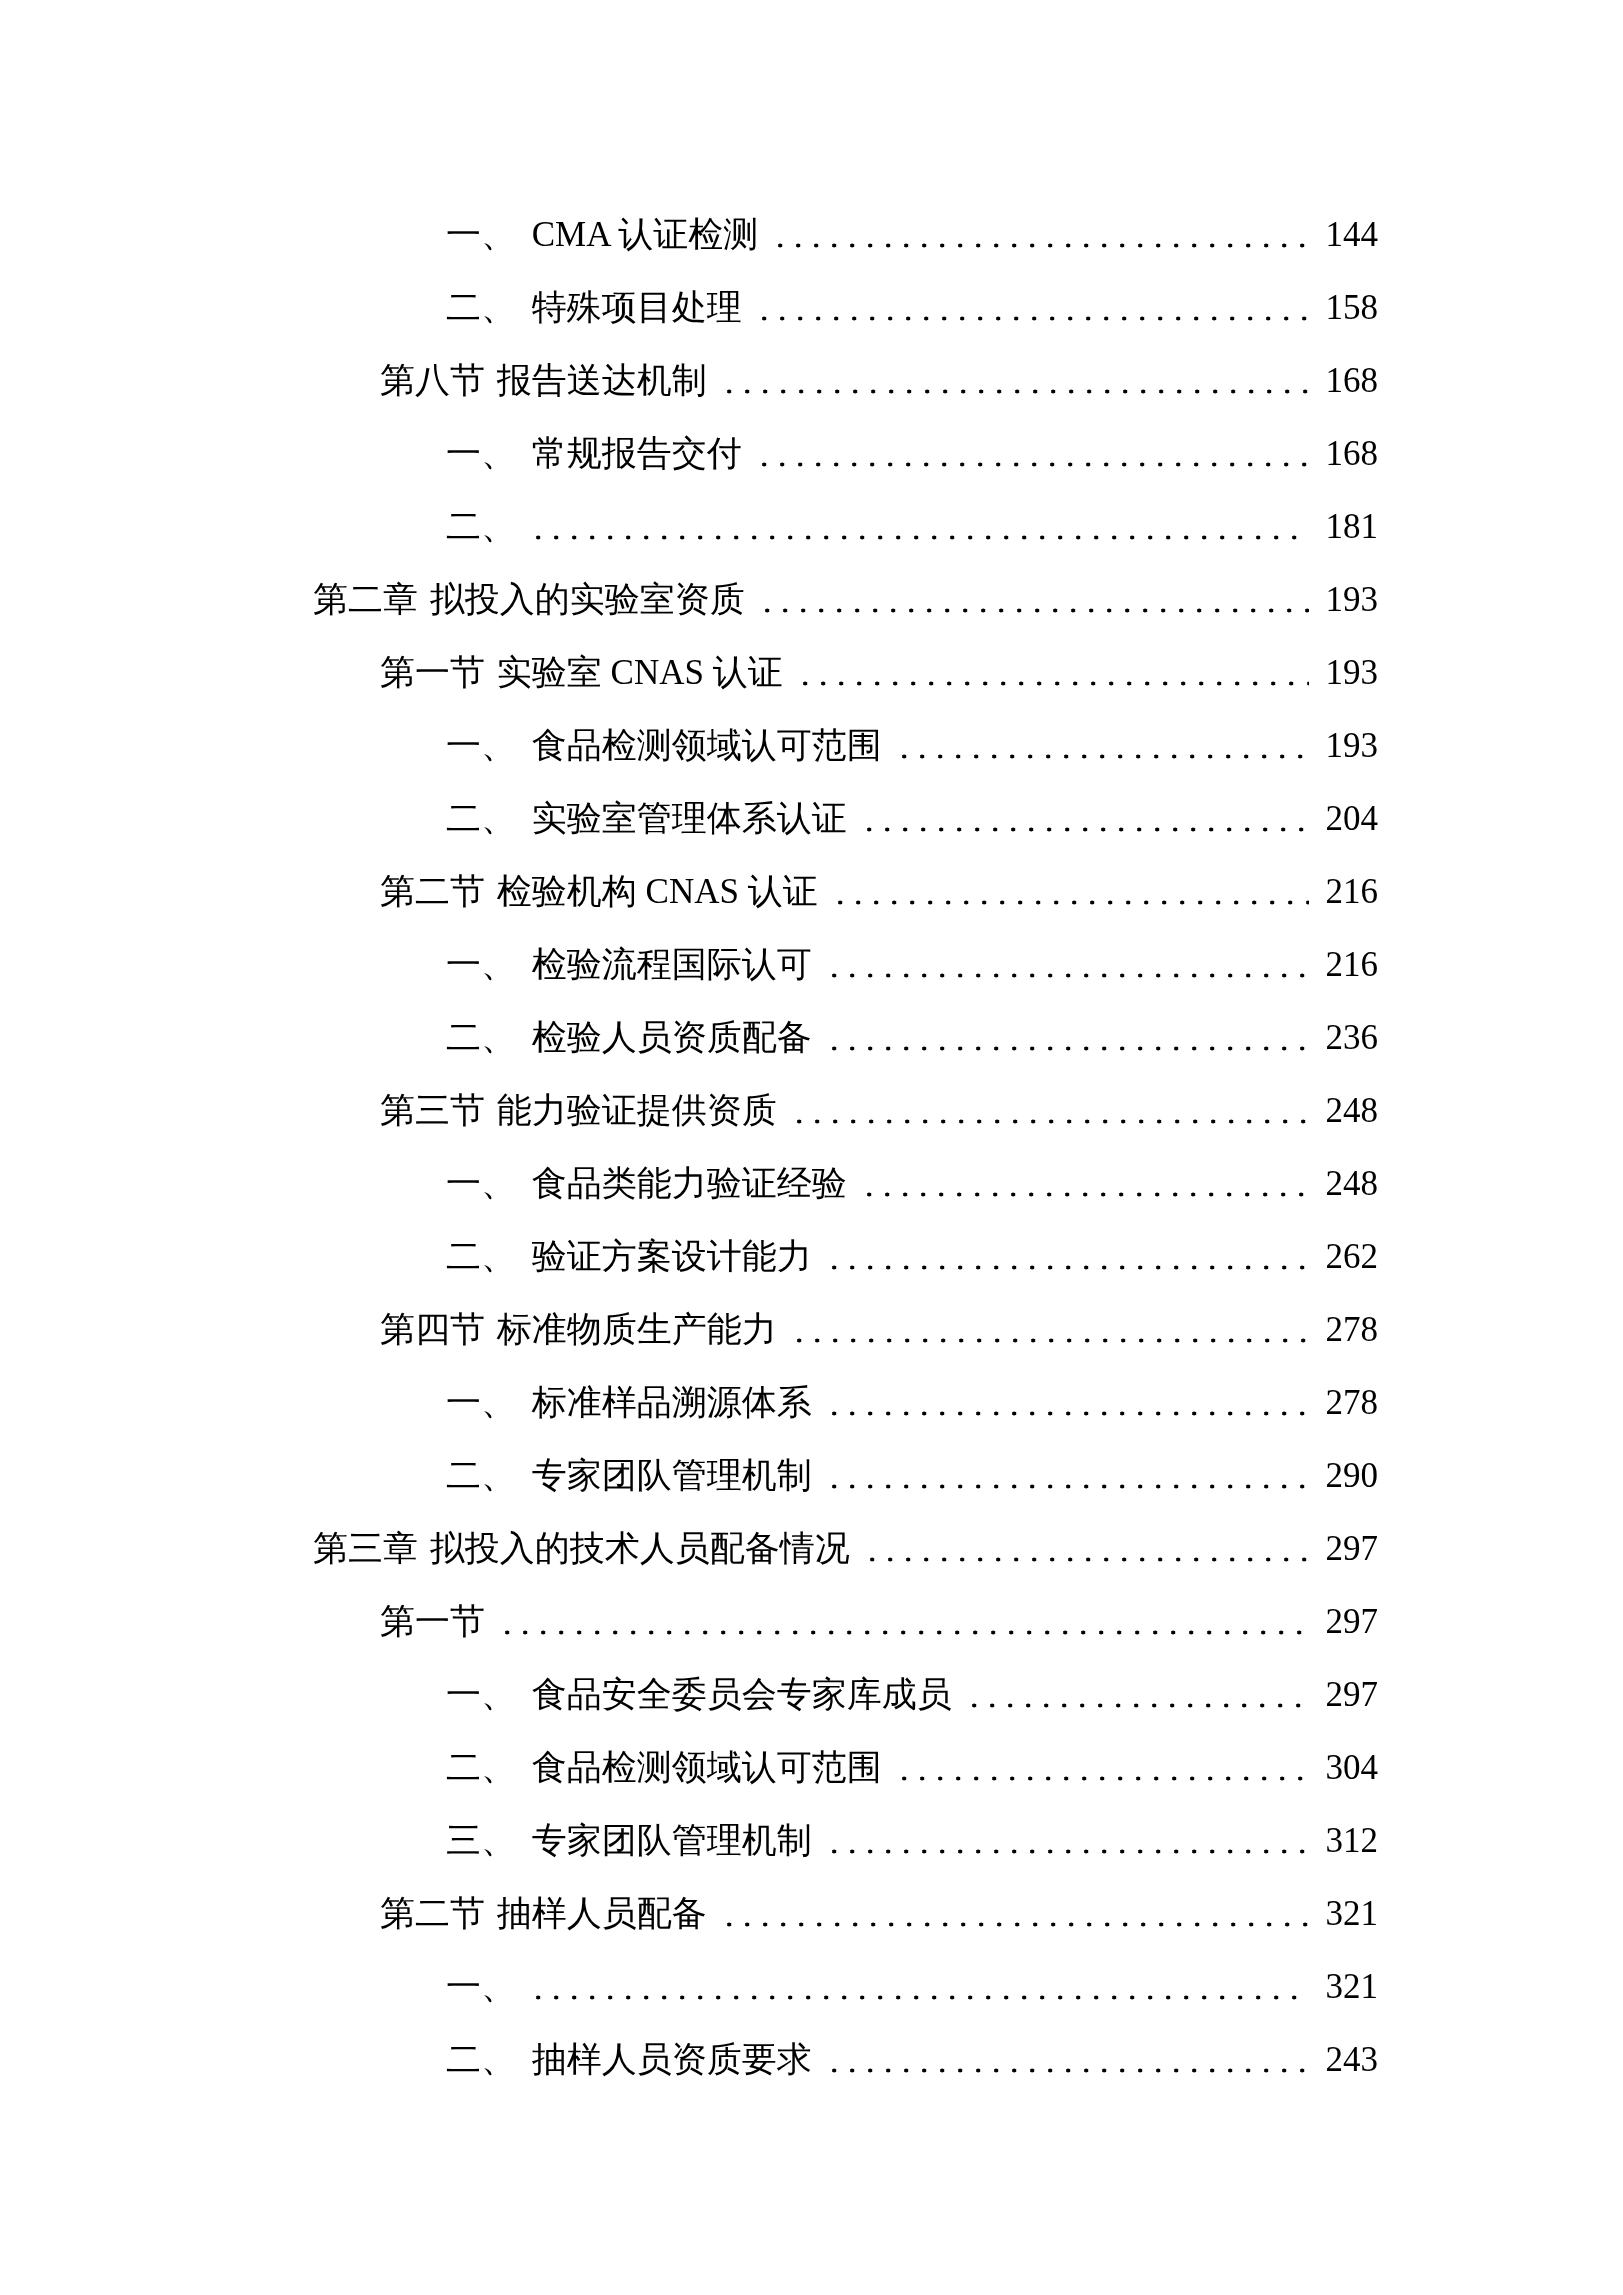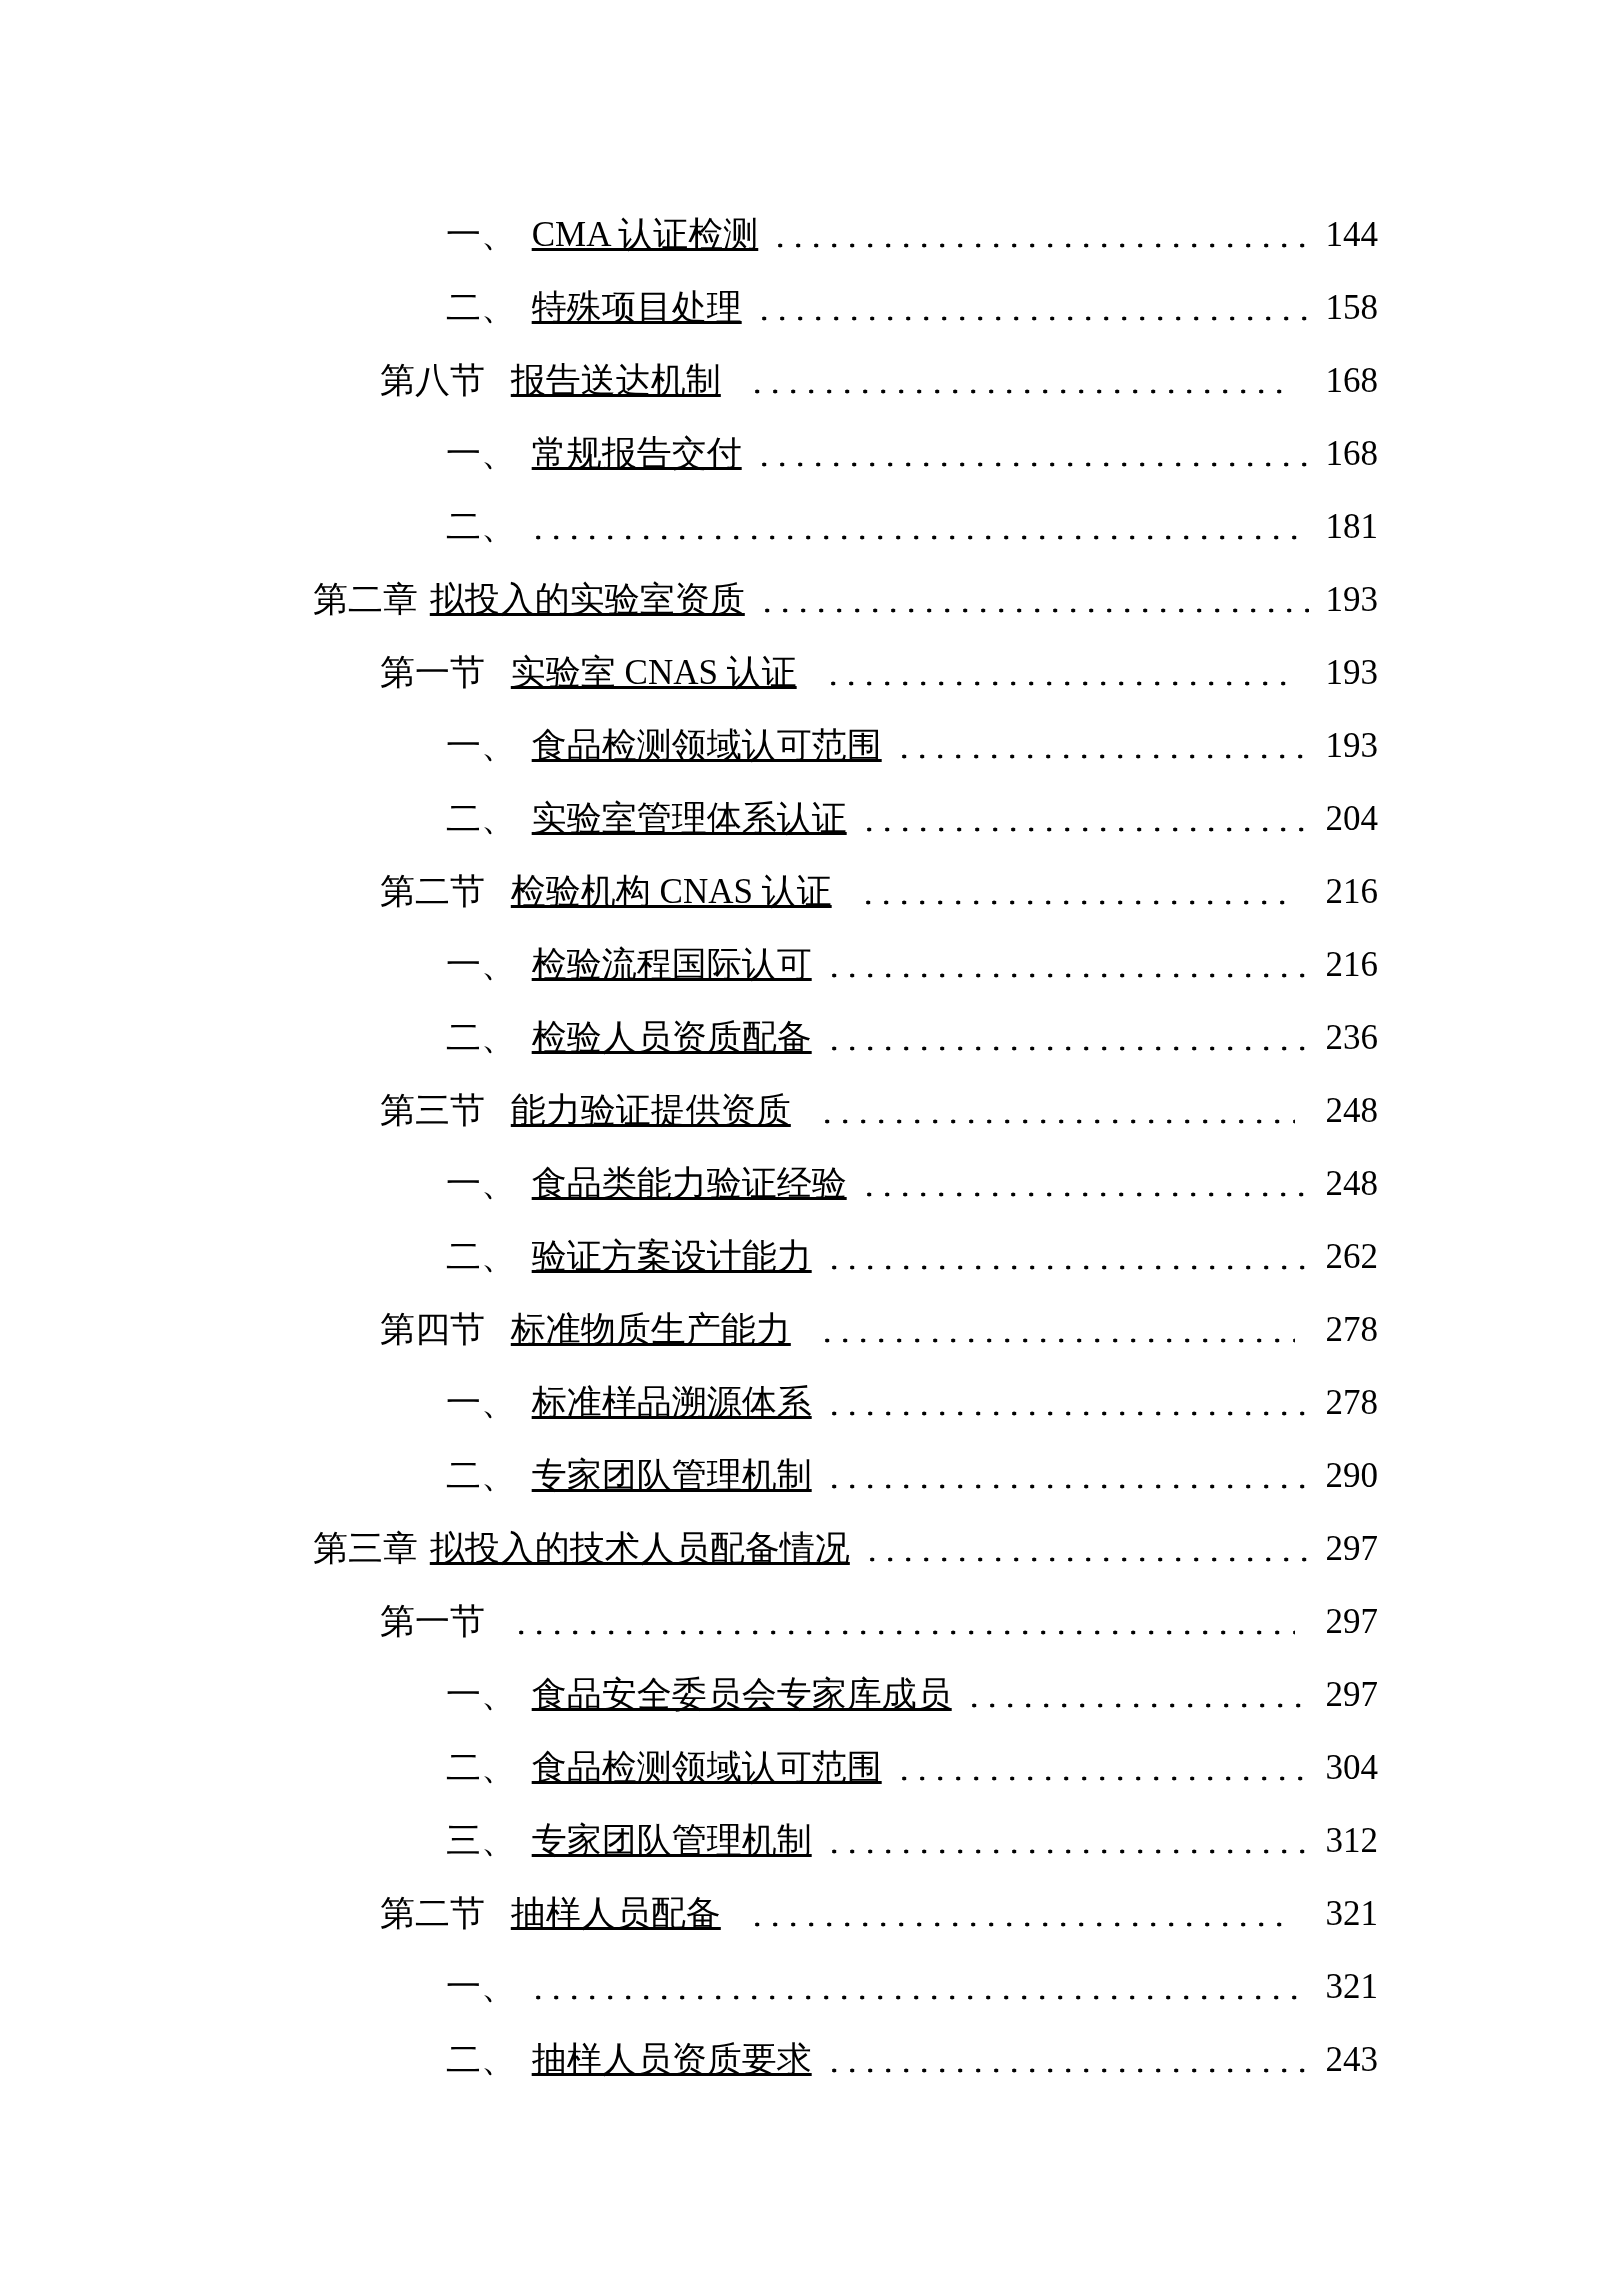--- a/index.html
+++ b/index.html
@@ -26,25 +26,25 @@
   }
   .toc-row {
     display: flex;
     box-sizing: border-box;
     height: 73px;
     line-height: 73px;
     padding-right: 245px;
     white-space: pre;
   }
   .toc-row[data-level="chapter"] { padding-left: 313px; }
-  .toc-row[data-level="section"] { padding-left: 380px; gap: 14px; }
+  .toc-row[data-level="section"] { padding-left: 380px; }
   .toc-row[data-level="item"]    { padding-left: 446px; }
 
   .entry-number { flex: 0 0 auto; }
-  .entry-title  { flex: 0 0 auto; margin-left: 11.8px; text-decoration: underline; }
+  .entry-title  { flex: 0 0 auto; margin-left: 11.8px; }
   .toc-row[data-level="item"] .entry-title { margin-left: 15.7px; }
 
   .leader {
     flex: 1 1 auto;
     min-width: 0;
     margin: 0 16.4px 0 7.9px;
     background-image: radial-gradient(circle, #000000 1.8px, rgba(0,0,0,0) 2.3px);
     background-size: 18px 7.2px;
     background-repeat: repeat-x;
     background-position: left 5.2px bottom 22px;

